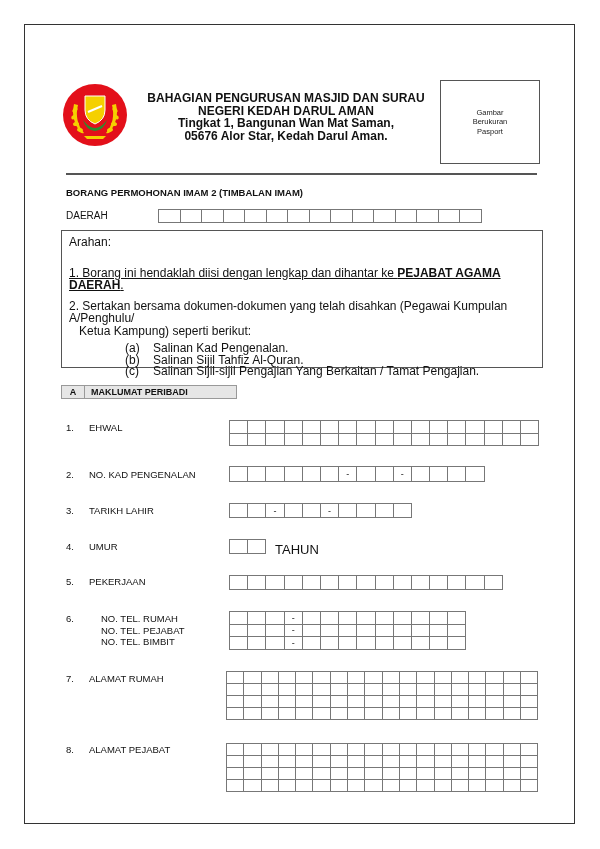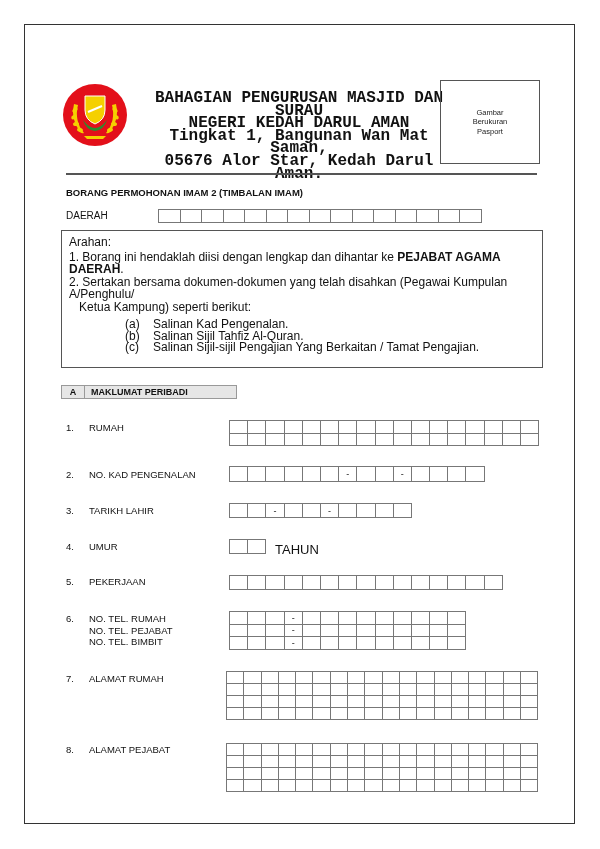--- a/index.html
+++ b/index.html
@@ -2,36 +2,36 @@
 <html><head>
 <meta charset="utf-8">
 <style>
   html, body { margin: 0; padding: 0; background: #ffffff; }
   body { width: 600px; height: 849px; position: relative; overflow: hidden;
          font-family: "Liberation Sans", sans-serif; color: #111; }
   .page-border { position: absolute; left: 24px; top: 24px; width: 551px; height: 800px;
                  border: 1px solid #333; box-sizing: border-box; }
   .abs { position: absolute; }
   .logo { left: 62px; top: 82px; width: 66px; height: 66px; }
-  .header-text { left: 149px; top: 92px; width: 300px; text-align: center;
-                 font-size: 16px; font-weight: bold; line-height: 12.6px; font-family: Liberation Mono, monospace; }
+  .header-text { left: 136px; top: 92px; width: 300px; text-align: center;
+                 font-size: 12px; font-weight: bold; line-height: 12.6px; }
   .photo-box { left: 440px; top: 80px; width: 100px; height: 84px; border: 1px solid #555;
                box-sizing: border-box; display: flex; align-items: center; justify-content: center;
                text-align: center; font-size: 7.5px; line-height: 9.5px; color: #222; }
   .divider { left: 66px; top: 173px; width: 471px; height: 2px; background: #555; }
   .form-title { left: 66px; top: 187px; width: 471px; font-size: 9.5px; font-weight: bold; }
   .daerah-label { left: 66px; top: 210px; font-size: 10px; }
   .grid { position: absolute; display: grid; border-top: 1px solid #777; border-left: 1px solid #777; }
   .cell { border-right: 1px solid #777; border-bottom: 1px solid #777; box-sizing: border-box;
           font-size: 9px; display: flex; align-items: center; justify-content: center; }
   .instr-box { left: 61px; top: 230px; width: 482px; height: 138px; border: 1px solid #555;
                box-sizing: border-box; font-size: 12px; padding: 5px 7px; line-height: 12.5px; }
   .instr-box p { margin: 0; }
-  .instr-box .item1 { margin-top: 2px; }
-  .instr-box .item2 { }
+  .instr-box .item1 { margin-top: 18px; text-decoration: underline; }
+  .instr-box .item2 { margin-top: 8px; }
   .instr-box .indent { padding-left: 10px; }
   .sub-list { margin-top: 6px; padding-left: 56px; line-height: 11.5px; }
   .sub-list .row { display: flex; }
   .sub-list .key { width: 28px; }
   .section-bar { left: 61px; top: 385px; width: 176px; height: 14px; background: #e6e6e6;
                  border: 1px solid #999; box-sizing: border-box; display: flex; align-items: center;
                  font-size: 9px; font-weight: bold; }
   .section-bar .letter { width: 22px; text-align: center; border-right: 1px solid #999; height: 100%;
                          display: flex; align-items: center; justify-content: center; }
   .section-bar .title { padding-left: 6px; }
@@ -124,21 +124,21 @@
       </div>
   </div>
 </div>
 
 <div class="abs section-bar">
   <span class="letter">A</span>
   <span class="title">MAKLUMAT PERIBADI</span>
 </div>
 
 <div class="fld-num" style="top:422px;">1.</div>
-<div class="fld-label" style="top:422px;">RUMAH</div>
+<div class="fld-label" style="top:422px;">EHWAL</div>
 <div class="grid" style="left: 229px; top: 420px; grid-template-columns: repeat(17, 18.2px); grid-template-rows: repeat(2, 12.5px);">
     <div class="cell"></div>
     <div class="cell"></div>
     <div class="cell"></div>
     <div class="cell"></div>
     <div class="cell"></div>
     <div class="cell"></div>
     <div class="cell"></div>
     <div class="cell"></div>
     <div class="cell"></div>
@@ -225,21 +225,21 @@
     <div class="cell"></div>
     <div class="cell"></div>
     <div class="cell"></div>
     <div class="cell"></div>
     <div class="cell"></div>
     <div class="cell"></div>
     <div class="cell"></div>
   </div>
 
 <div class="fld-num" style="top:613px;">6.</div>
-<div class="fld-label" style="top:613px;">
+<div class="fld-label" style="top:613px;margin-left:12px;">
   <div>NO. TEL. RUMAH</div>
   <div>NO. TEL. PEJABAT</div>
   <div>NO. TEL. BIMBIT</div>
 </div>
 <div class="grid" style="left: 229px; top: 611px; grid-template-columns: repeat(13, 18.2px); grid-template-rows: repeat(3, 12.5px);">
     <div class="cell"></div>
     <div class="cell"></div>
     <div class="cell"></div>
     <div class="cell">-</div>
     <div class="cell"></div>

